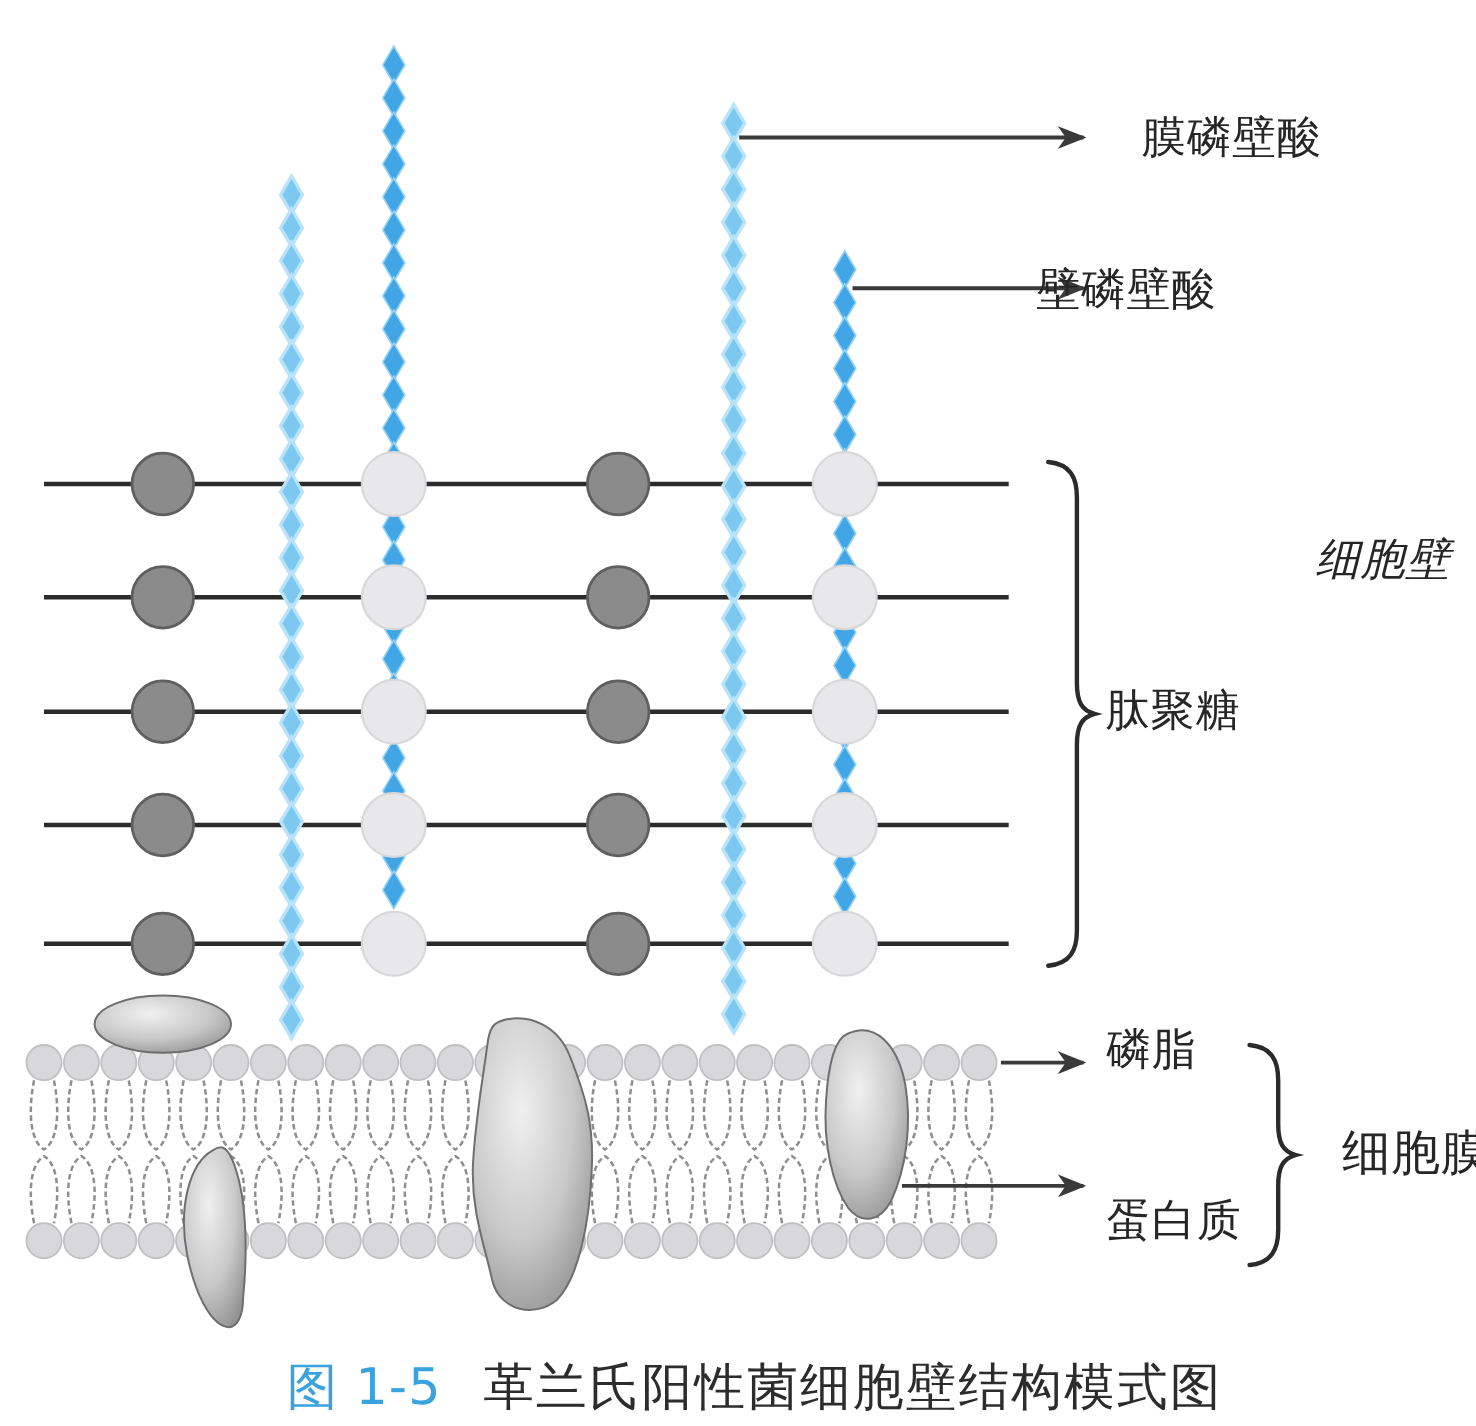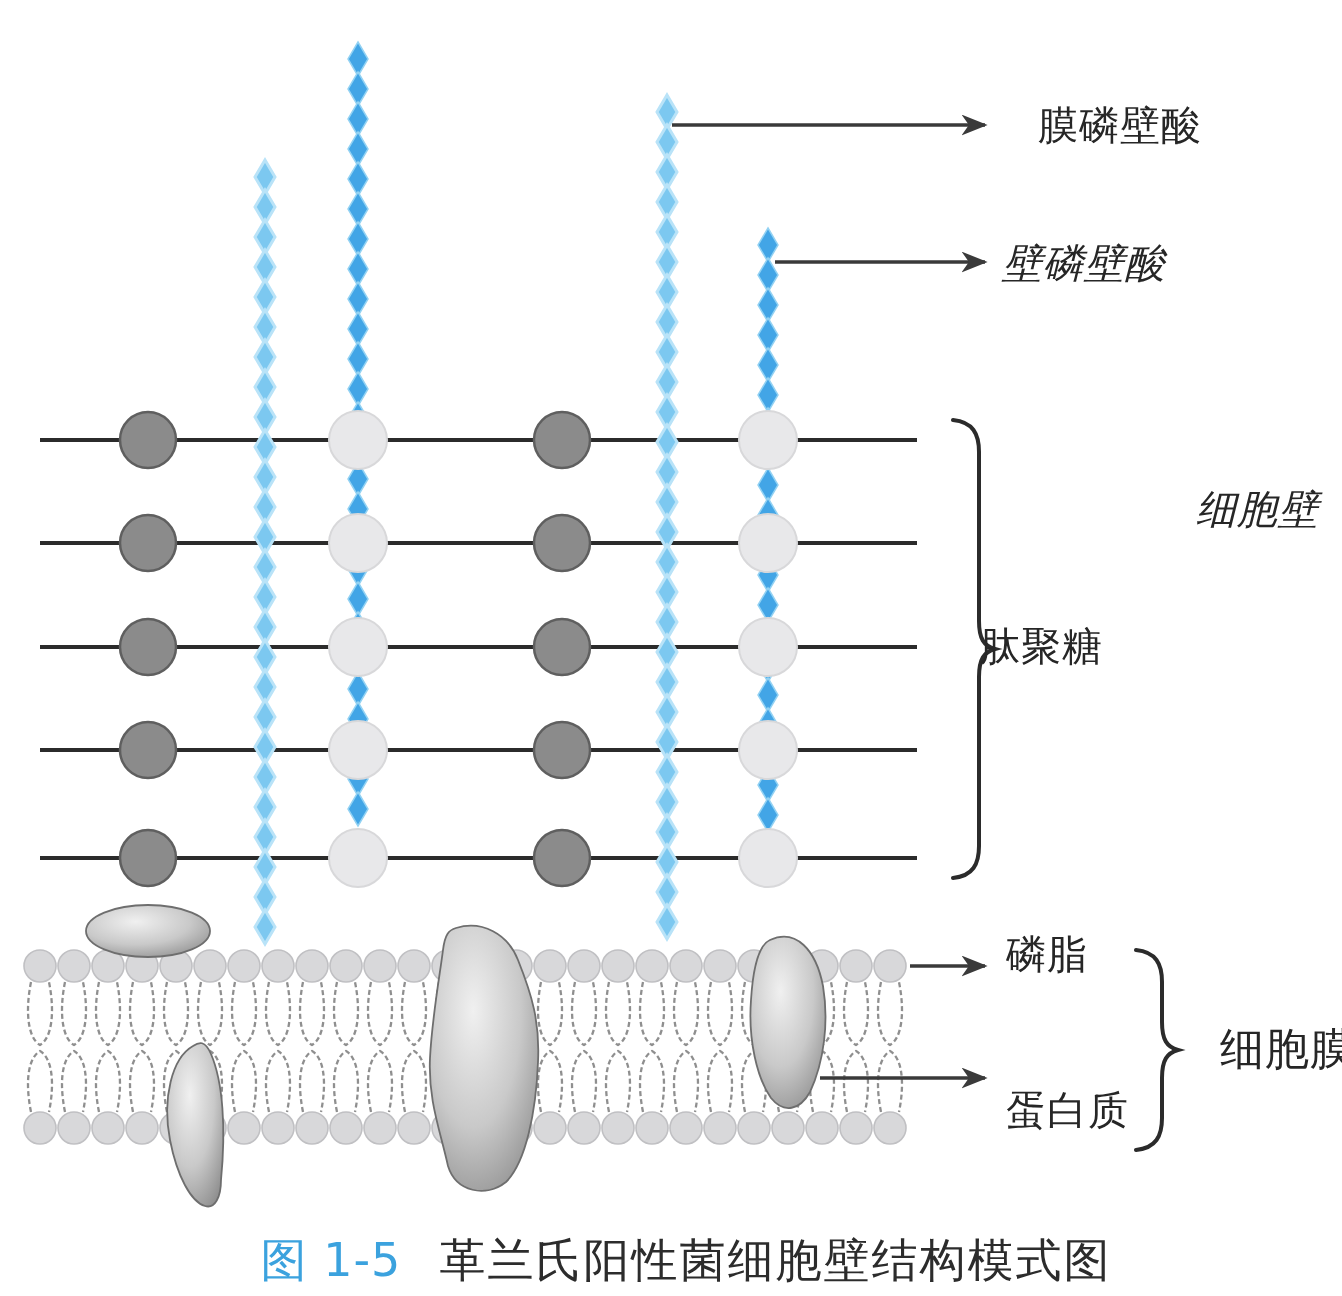--- a/index.html
+++ b/index.html
@@ -322,23 +322,23 @@
                  L 979 621 C 979 639 984 646 995 649
                  C 984 652 979 659 979 677
                  L 979 846 C 979 864 973 876 953 878" fill="none" stroke="#2b2b2b" stroke-width="4" stroke-linecap="round"></path>
       <path d="M 1136 950 C 1156 952 1162 964 1162 982
                  L 1162 1022 C 1162 1040 1167 1047 1178 1050
                  C 1167 1053 1162 1060 1162 1078
                  L 1162 1118 C 1162 1136 1156 1148 1136 1150" fill="none" stroke="#2b2b2b" stroke-width="4" stroke-linecap="round"></path>
     </svg>
 
   <div class="label" style="left:1002px;top:105px;margin-left:36px;">膜磷壁酸</div>
-  <div class="label" style="left:1002px;top:243px;font-style:italic;">壁磷壁酸</div>
+  <div class="label" style="left:942px;top:243px;">壁磷壁酸</div>
   <div class="label" style="left:1196px;top:489px;font-style:italic;">细胞壁</div>
-  <div class="label" style="left:980px;top:626px;">肽聚糖</div>
+  <div class="label" style="left:1005px;top:626px;">肽聚糖</div>
   <div class="label" style="left:1006px;top:934px;">磷脂</div>
   <div class="label" style="left:1006px;top:1090px;">蛋白质</div>
   <div class="label big" style="left:1192px;top:1027px;margin-left:28px;">细胞膜</div>
 
   <div id="caption">
     <span class="num">图 1-5</span><span>革兰氏阳性菌细胞壁结构模式图</span>
   </div>
 
 </div>
 

